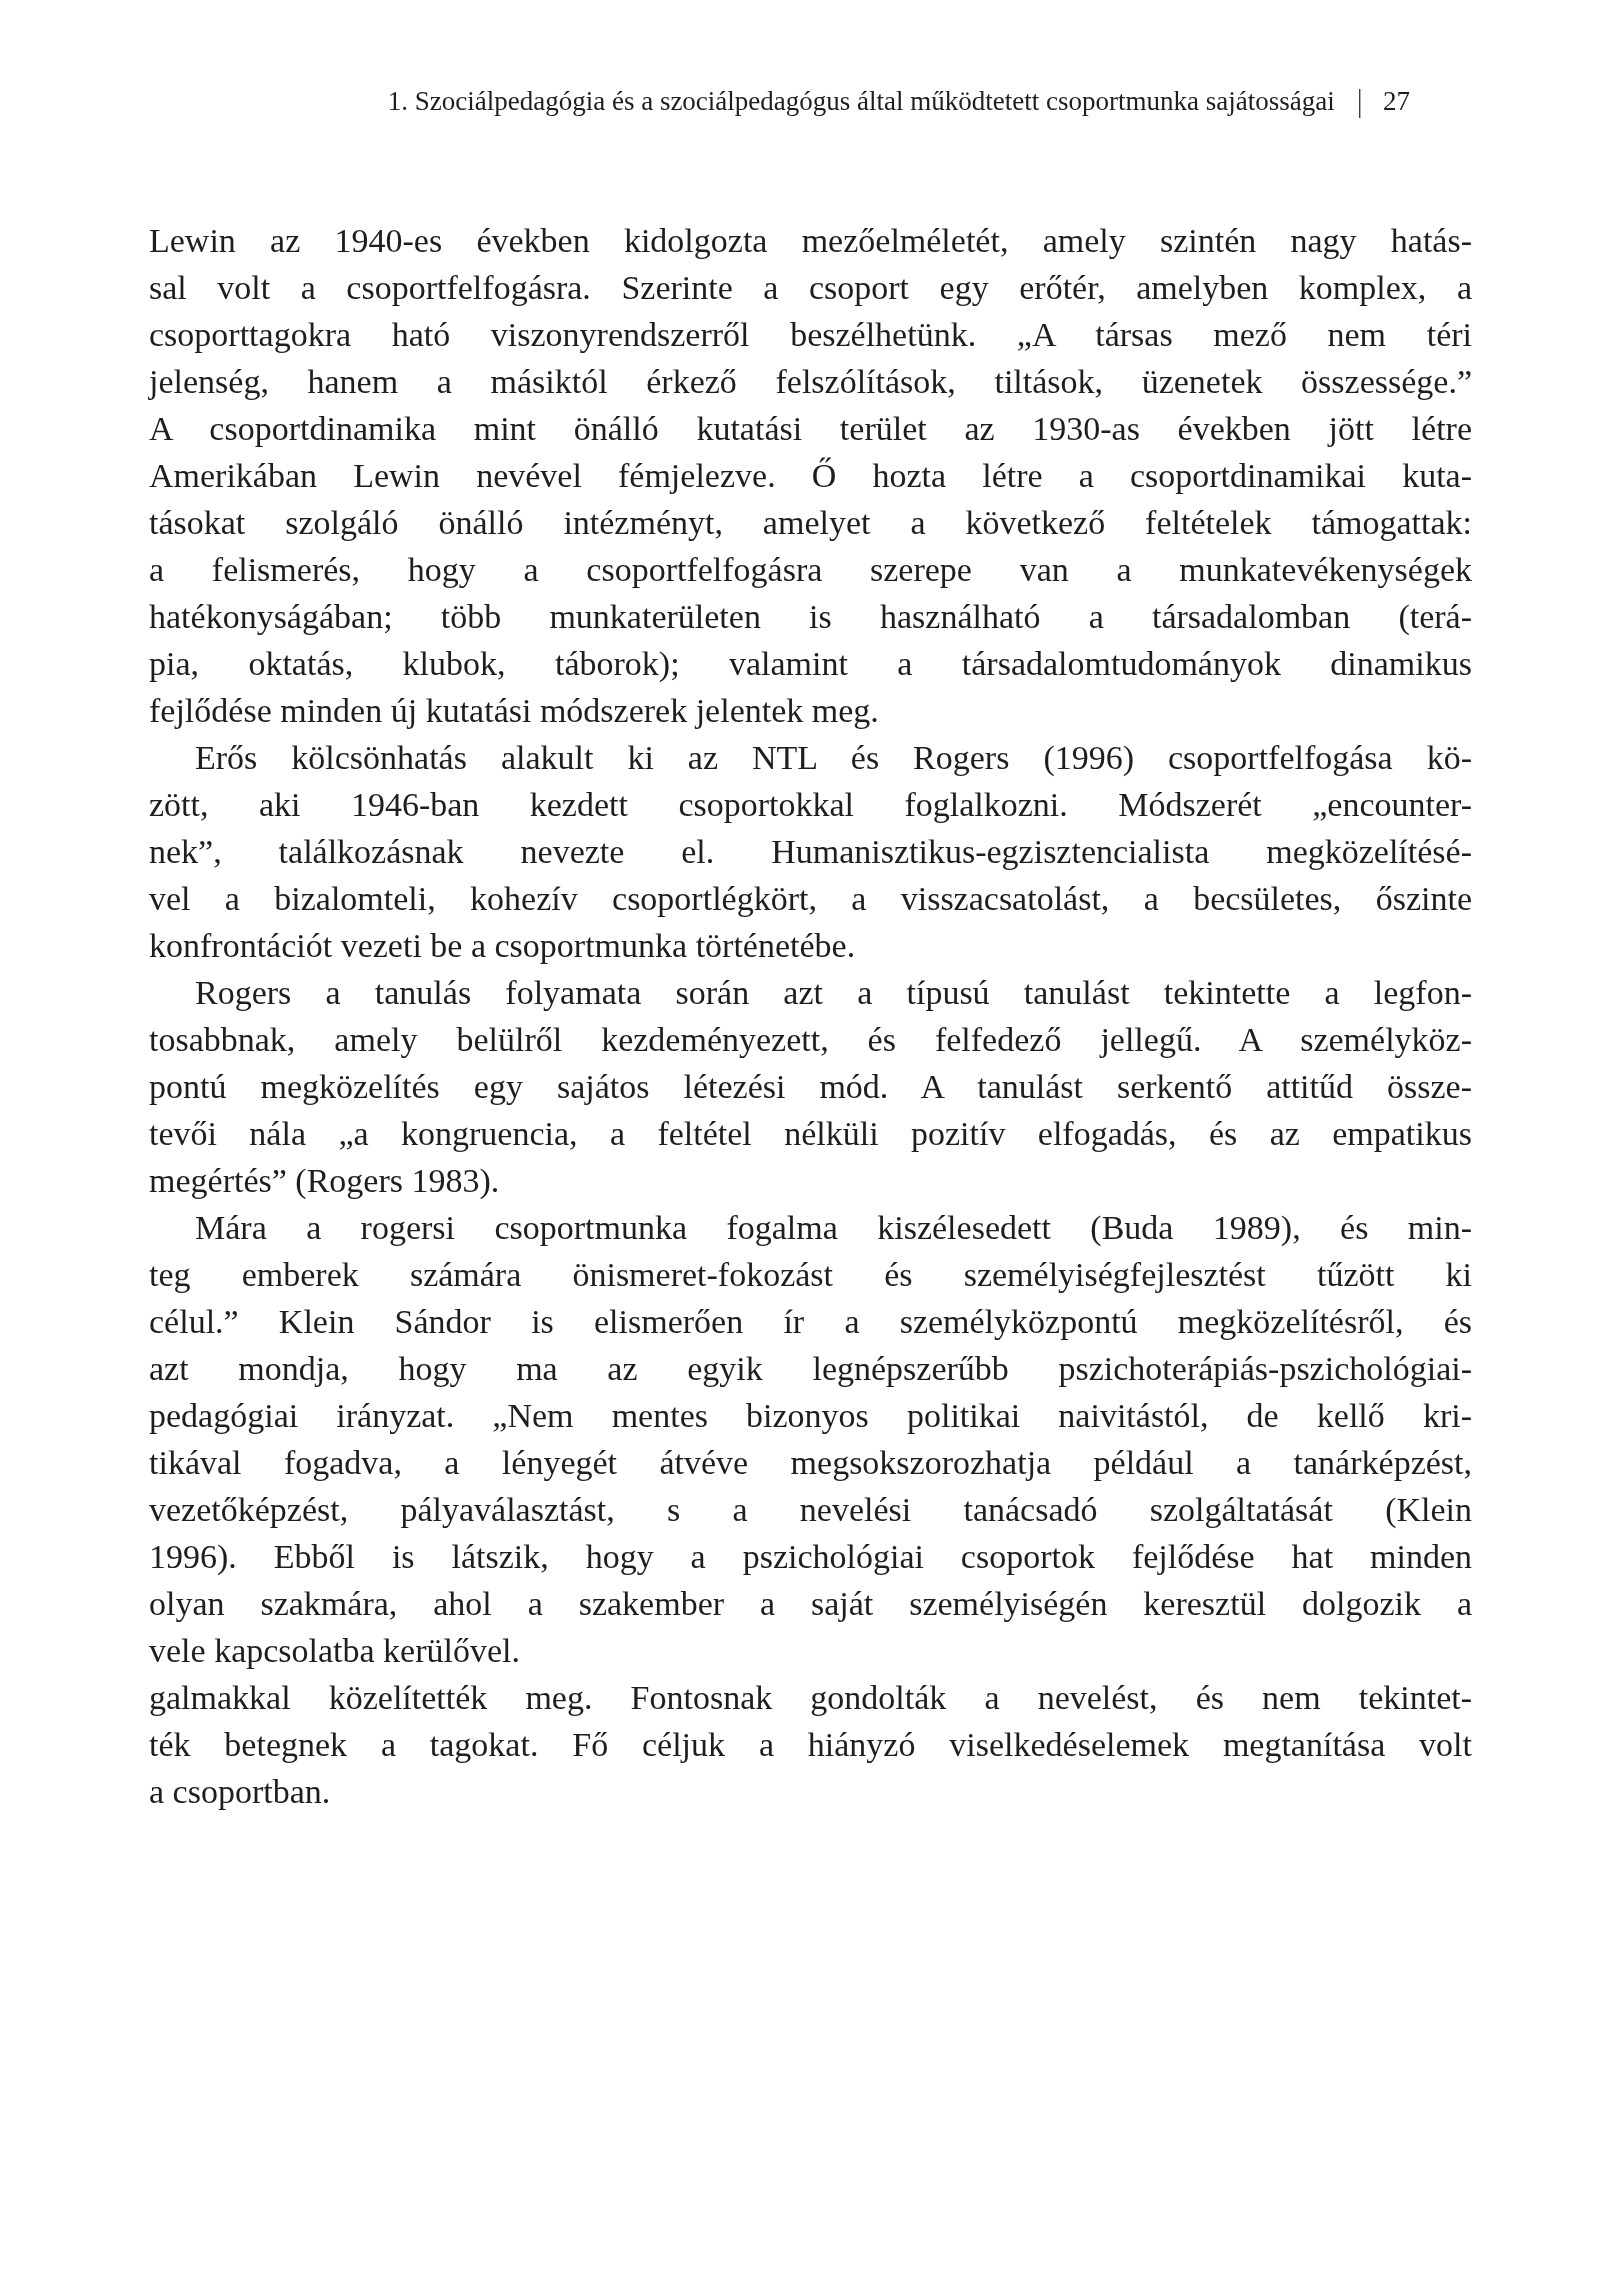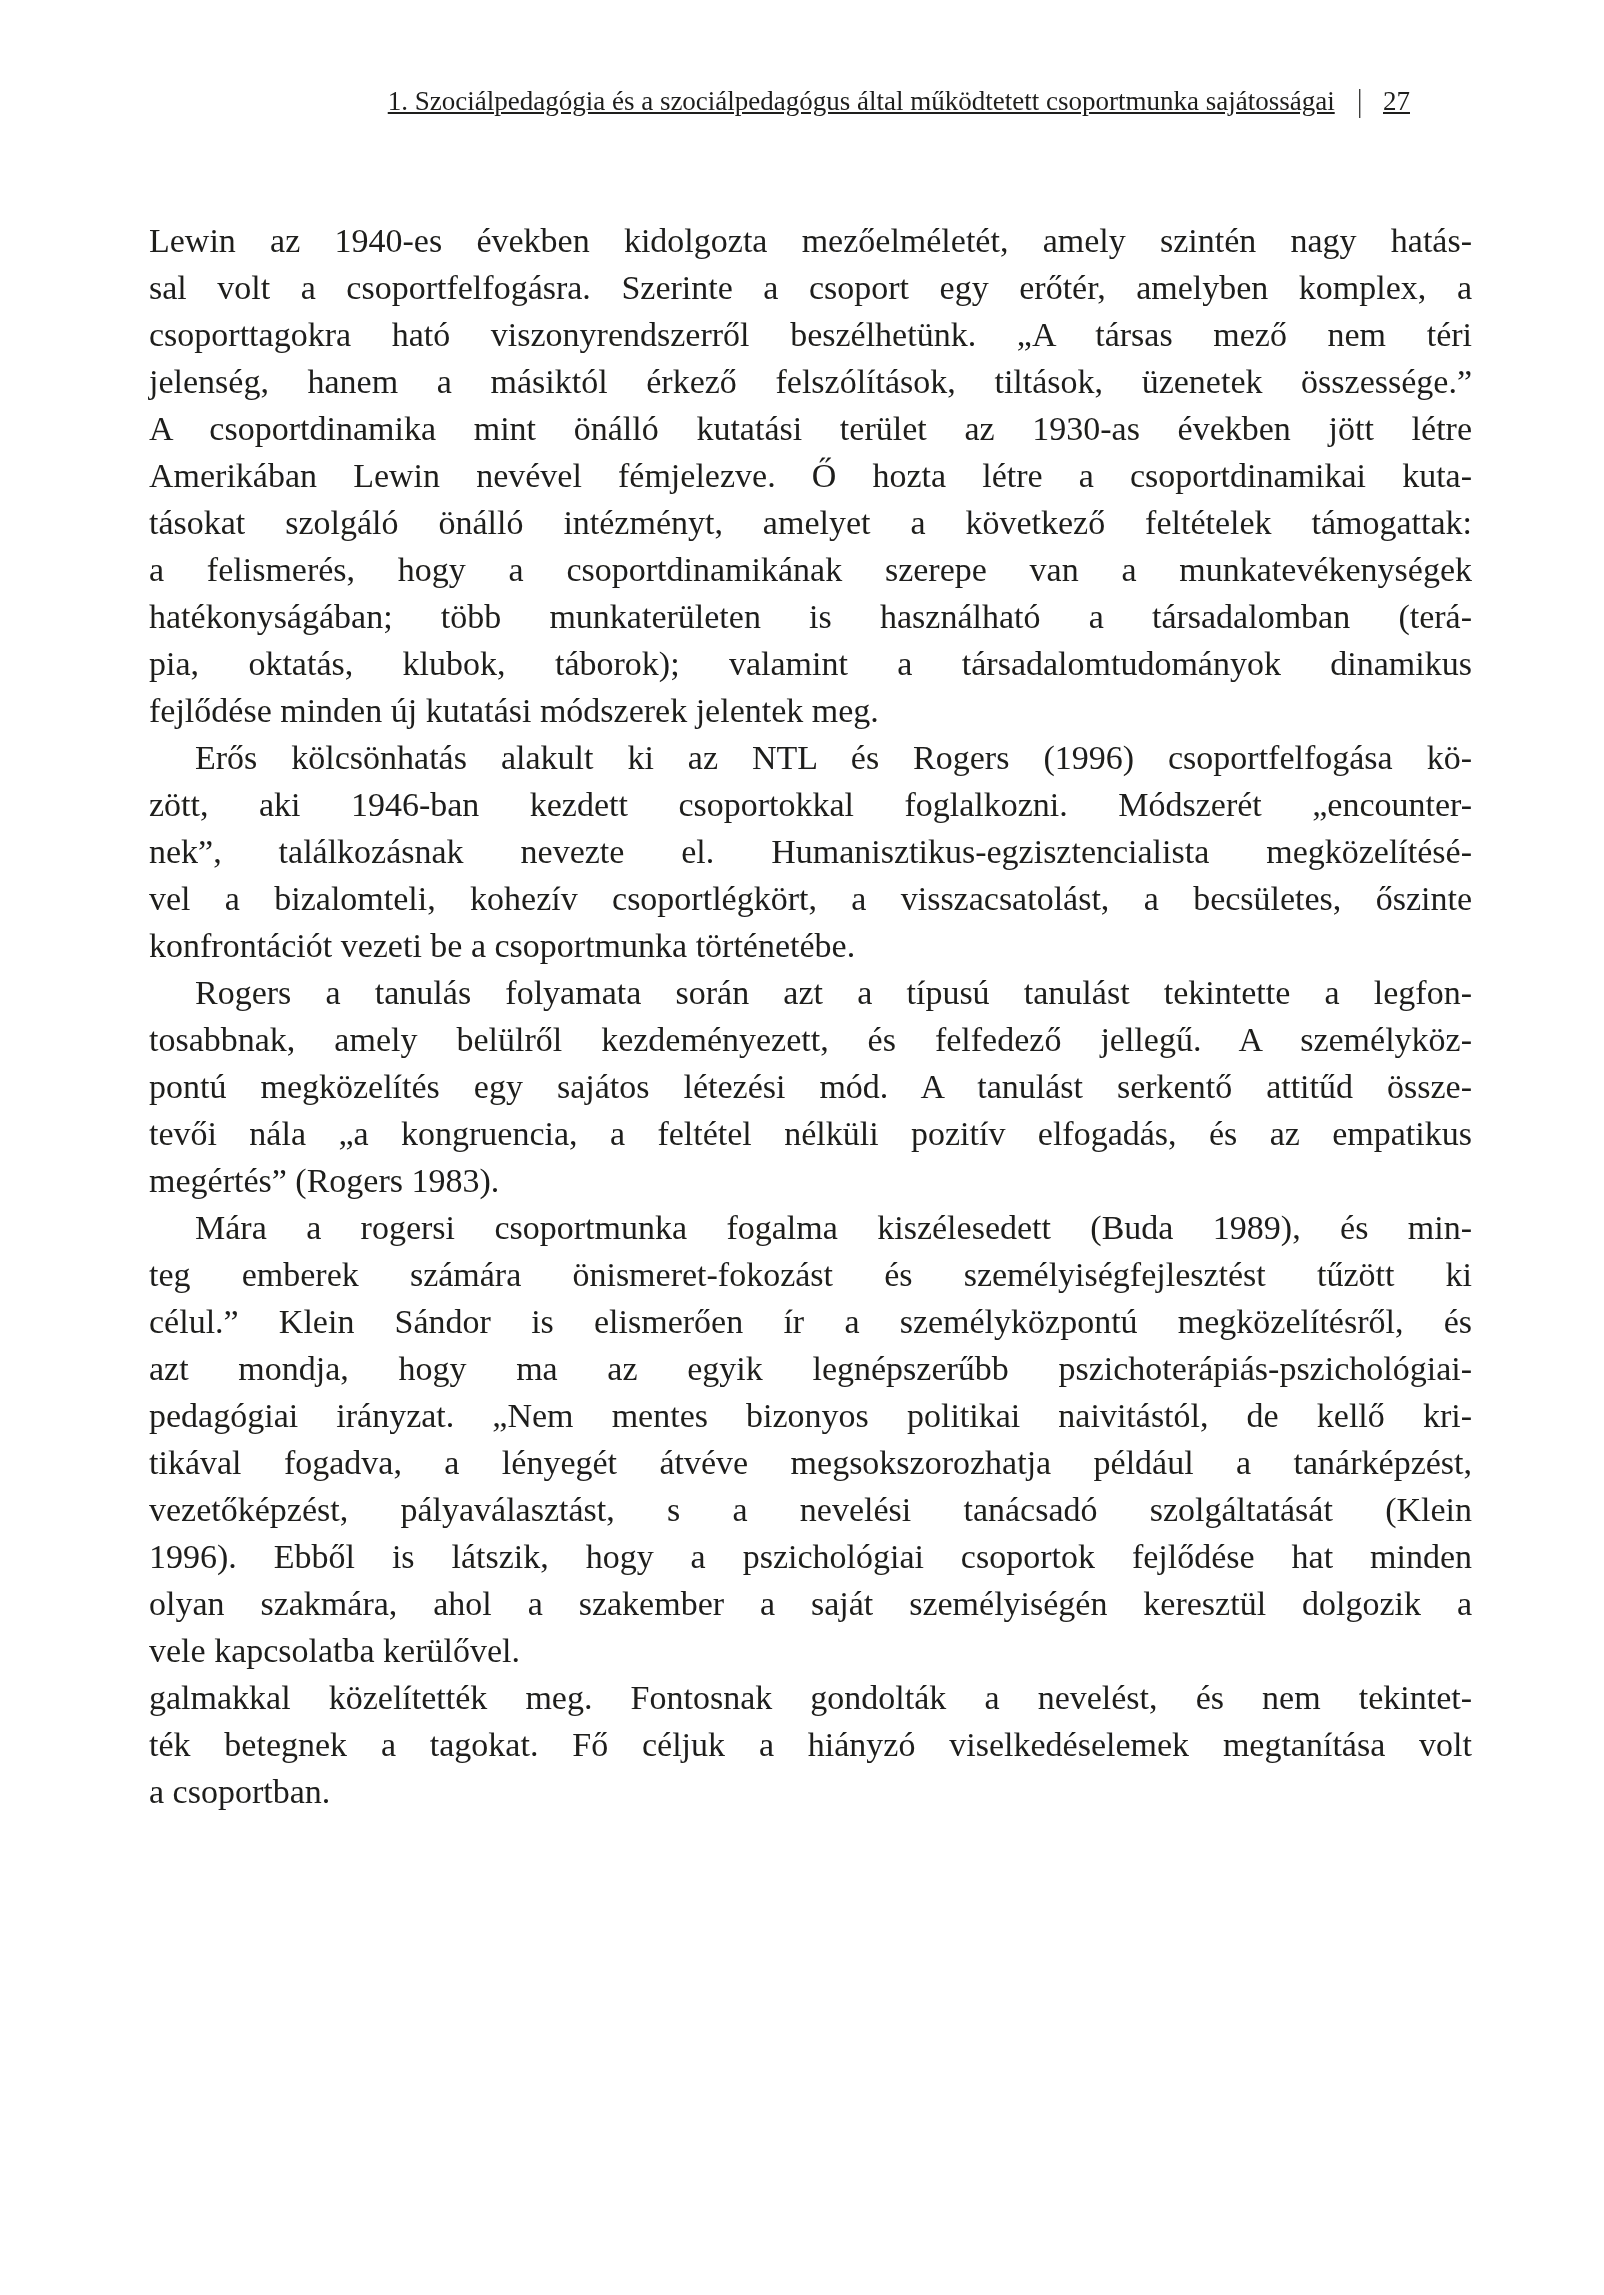--- a/index.html
+++ b/index.html
@@ -18,21 +18,20 @@
   .running-header {
     position: absolute;
     top: 83px;
     right: 195px;
     display: flex;
     align-items: baseline;
     font-size: 27px;
     line-height: 36px;
     color: #1e1e1c;
     white-space: nowrap;
-    text-decoration: underline;
   }
   .running-header .sep {
     margin: 0 20.6px 0 22.3px;
     color: #3a3a38;
     font-weight: 300;
     transform: scaleY(1.15);
     display: inline-block;
   }
   .text-block {
     position: absolute;
@@ -70,21 +69,21 @@
 
   <main class="text-block" id="text-block">
       <div class="para">
         <div class="line">Lewin az 1940-es években kidolgozta mezőelméletét, amely szintén nagy hatás-</div>
         <div class="line">sal volt a csoportfelfogásra. Szerinte a csoport egy erőtér, amelyben komplex, a</div>
         <div class="line">csoporttagokra ható viszonyrendszerről beszélhetünk. „A társas mező nem téri</div>
         <div class="line">jelenség, hanem a másiktól érkező felszólítások, tiltások, üzenetek összessége.”</div>
         <div class="line">A csoportdinamika mint önálló kutatási terület az 1930-as években jött létre</div>
         <div class="line">Amerikában Lewin nevével fémjelezve. Ő hozta létre a csoportdinamikai kuta-</div>
         <div class="line">tásokat szolgáló önálló intézményt, amelyet a következő feltételek támogattak:</div>
-        <div class="line">a felismerés, hogy a csoportdinamikának szerepe van a munkatevékenységek</div>
+        <div class="line">a felismerés, hogy a csoportfelfogásra szerepe van a munkatevékenységek</div>
         <div class="line">hatékonyságában; több munkaterületen is használható a társadalomban (terá-</div>
         <div class="line">pia, oktatás, klubok, táborok); valamint a társadalomtudományok dinamikus</div>
         <div class="line last">fejlődése minden új kutatási módszerek jelentek meg.</div>
       </div>
       <div class="para">
         <div class="line indent">Erős kölcsönhatás alakult ki az NTL és Rogers (1996) csoportfelfogása kö-</div>
         <div class="line">zött, aki 1946-ban kezdett csoportokkal foglalkozni. Módszerét „encounter-</div>
         <div class="line"><span class="">nek”, </span><span class="italic">találkozásnak</span><span class=""> nevezte el. Humanisztikus-egzisztencialista megközelítésé-</span></div>
         <div class="line">vel a bizalomteli, kohezív csoportlégkört, a visszacsatolást, a becsületes, őszinte</div>
         <div class="line last">konfrontációt vezeti be a csoportmunka történetébe.</div>

